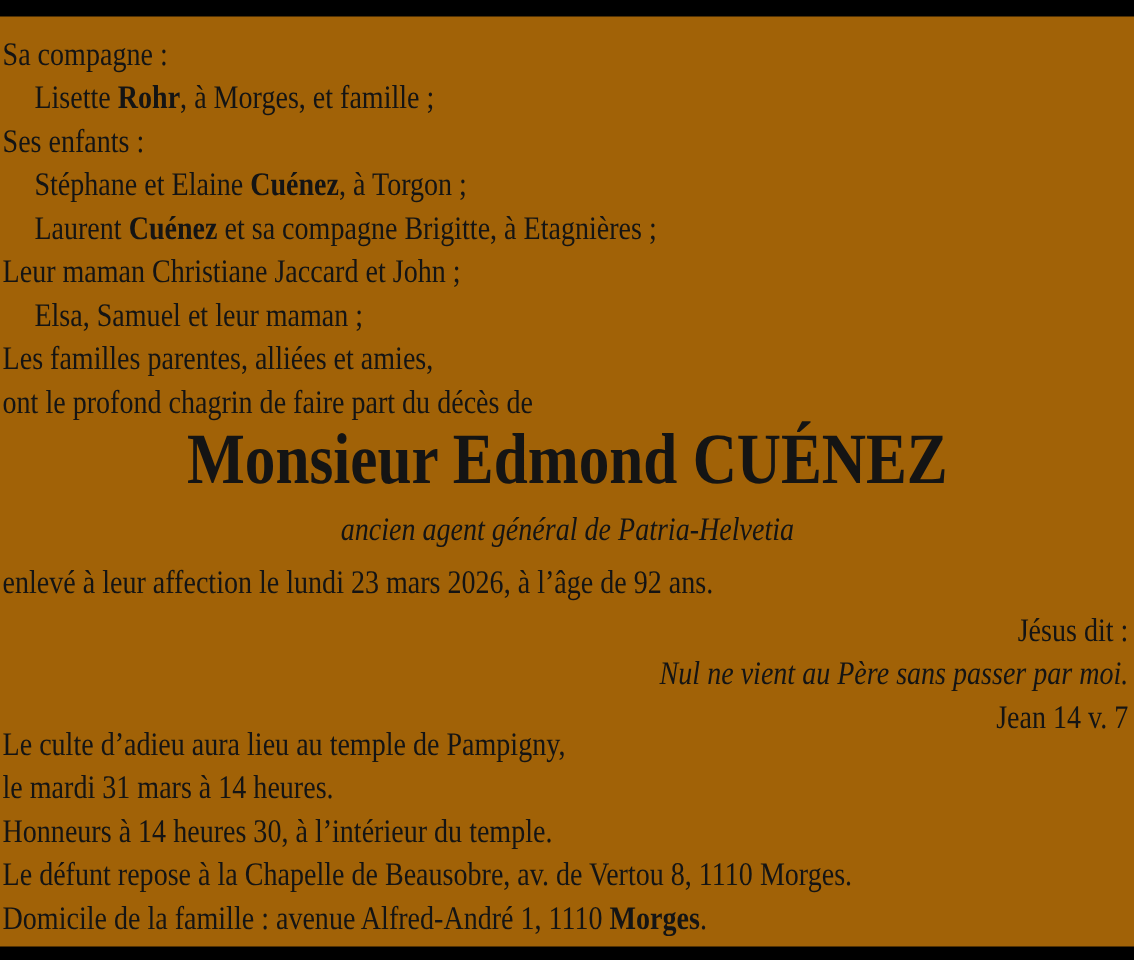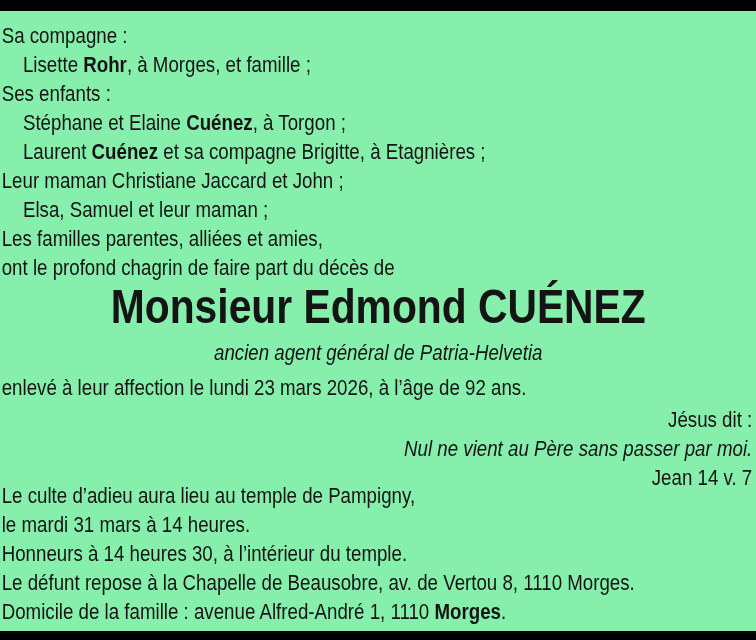--- a/index.html
+++ b/index.html
@@ -1,23 +1,23 @@
 <!DOCTYPE html>
 <html lang="fr"><head>
 <meta charset="utf-8">
 <style>
   html, body { margin: 0; padding: 0; background: #ffffff; }
 
   .page {
     position: relative;
     width: 756px;
     height: 640px;
-    background: #86efac;
+    background: #a16207;
     overflow: hidden;
-    font-family: Liberation Sans, sans-serif;
+    font-family: Liberation Serif, serif;
     color: #141414;
   }
 
   .bar {
     position: absolute;
     left: 0;
     width: 100%;
     background: #000000;
   }
   .bar.top    { top: 0;     height: 11px; }

